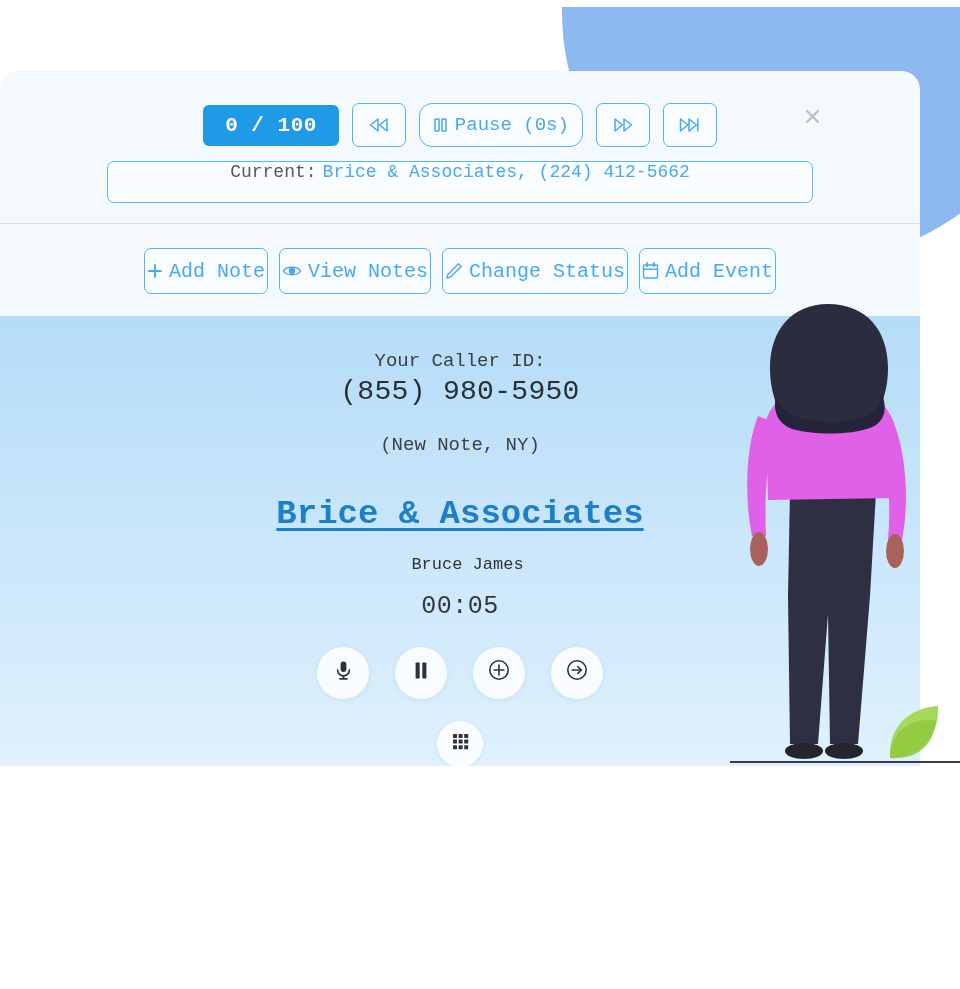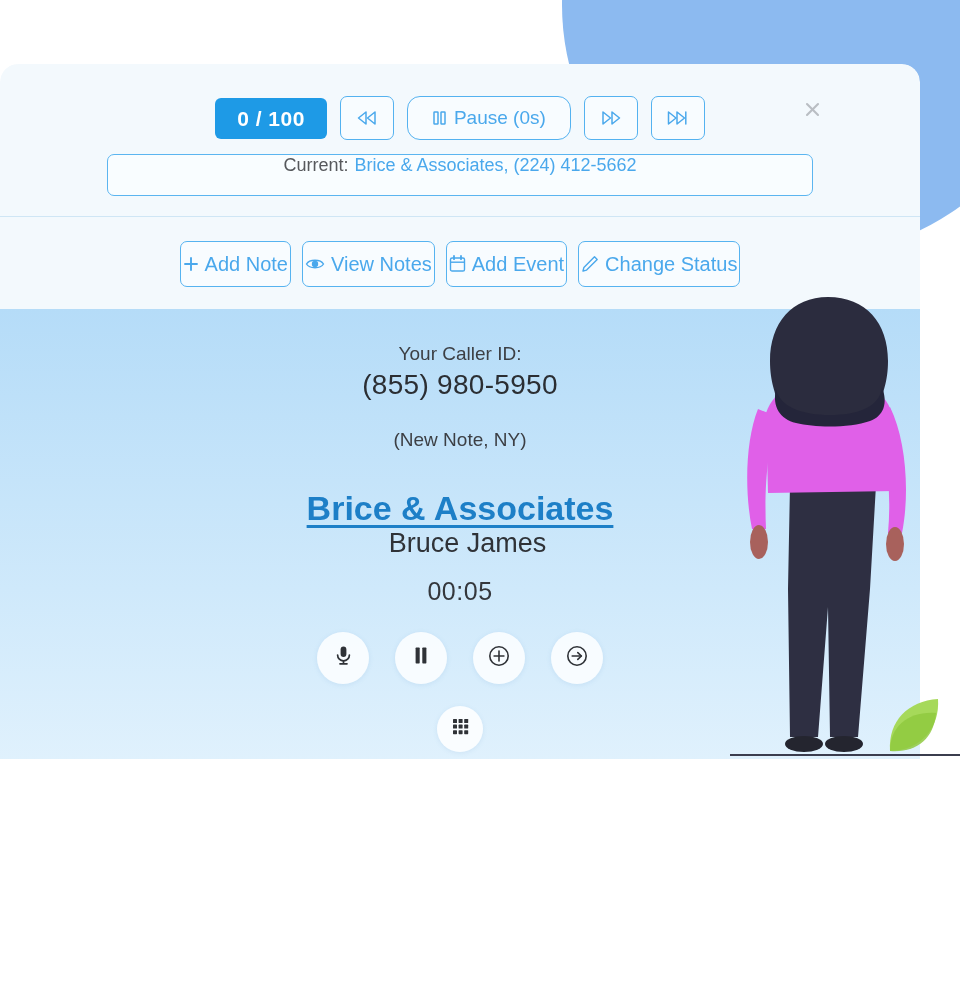--- a/index.html
+++ b/index.html
@@ -10,24 +10,25 @@
   body {
     width: 960px;
     height: 989px;
     overflow: hidden;
     font-family: "Liberation Sans", sans-serif;
     position: relative;
   }
 
   #stage {
     position: absolute;
-    top: 0; left: 0;
+    top: 7px; left: 0;
     width: 960px;
     height: 759px;
     overflow: hidden;
+    font-family: Liberation Mono, monospace;
   }
 
   
   .blob-top {
     position: absolute;
     left: 562px;
     top: -245px;
     width: 500px;
     height: 500px;
     border-radius: 50%;
@@ -219,21 +220,22 @@
     font-size: 34px;
     font-weight: bold;
     color: #1d7fc7;
     text-decoration: underline;
     text-underline-offset: 5px;
     text-decoration-thickness: 3px;
     cursor: pointer;
     display: inline-block;
   }
   .contact-name {
-    font-size: 27px;
+    margin-top: 22px;
+    font-size: 17px;
     color: #2f3237;
     padding-left: 15px;
   }
   .call-timer {
     margin-top: 18px;
     font-size: 25px;
     color: #34373c;
     letter-spacing: 0.5px;
   }
 
@@ -372,37 +374,37 @@
             <svg width="20" height="16" viewBox="0 0 20 16" fill="none" stroke="#4aa8ec" stroke-width="1.4">
               <path d="M1.5 8 C4.5 3, 15.5 3, 18.5 8 C15.5 13, 4.5 13, 1.5 8 Z"></path>
               <circle cx="10" cy="8" r="3.2" fill="#4aa8ec" stroke="none"></circle>
             </svg>
           </span>
           <span>View Notes</span>
         </div>
 
         <div class="action-btn">
           <span class="glyph">
+            <svg width="18" height="18" viewBox="0 0 18 18" fill="none" stroke="#4aa8ec" stroke-width="1.4" stroke-linejoin="round">
+              <path d="M13.5 1.8 L16.2 4.5 L5.6 15.1 L2 16 L2.9 12.4 Z"></path>
+            </svg>
+          </span>
+          <span>Change Status</span>
+        </div>
+
+        <div class="action-btn">
+          <span class="glyph">
             <svg width="17" height="18" viewBox="0 0 17 18" fill="none" stroke="#4aa8ec" stroke-width="1.4">
               <rect x="1.5" y="3" width="14" height="13" rx="1.6"></rect>
               <line x1="1.5" y1="7.2" x2="15.5" y2="7.2"></line>
               <line x1="5" y1="1" x2="5" y2="4.2" stroke-linecap="round" stroke-width="1.8"></line>
               <line x1="12" y1="1" x2="12" y2="4.2" stroke-linecap="round" stroke-width="1.8"></line>
             </svg>
           </span>
           <span>Add Event</span>
-        </div>
-
-        <div class="action-btn">
-          <span class="glyph">
-            <svg width="18" height="18" viewBox="0 0 18 18" fill="none" stroke="#4aa8ec" stroke-width="1.4" stroke-linejoin="round">
-              <path d="M13.5 1.8 L16.2 4.5 L5.6 15.1 L2 16 L2.9 12.4 Z"></path>
-            </svg>
-          </span>
-          <span>Change Status</span>
         </div>
       </div>
     </div>
 
     <div class="card-body">
 
       <div class="center-text">
         <div class="caller-id-label">Your Caller ID:</div>
         <div class="caller-id-number">(855) 980-5950</div>
         <div class="local-time">(New Note, NY)</div>

